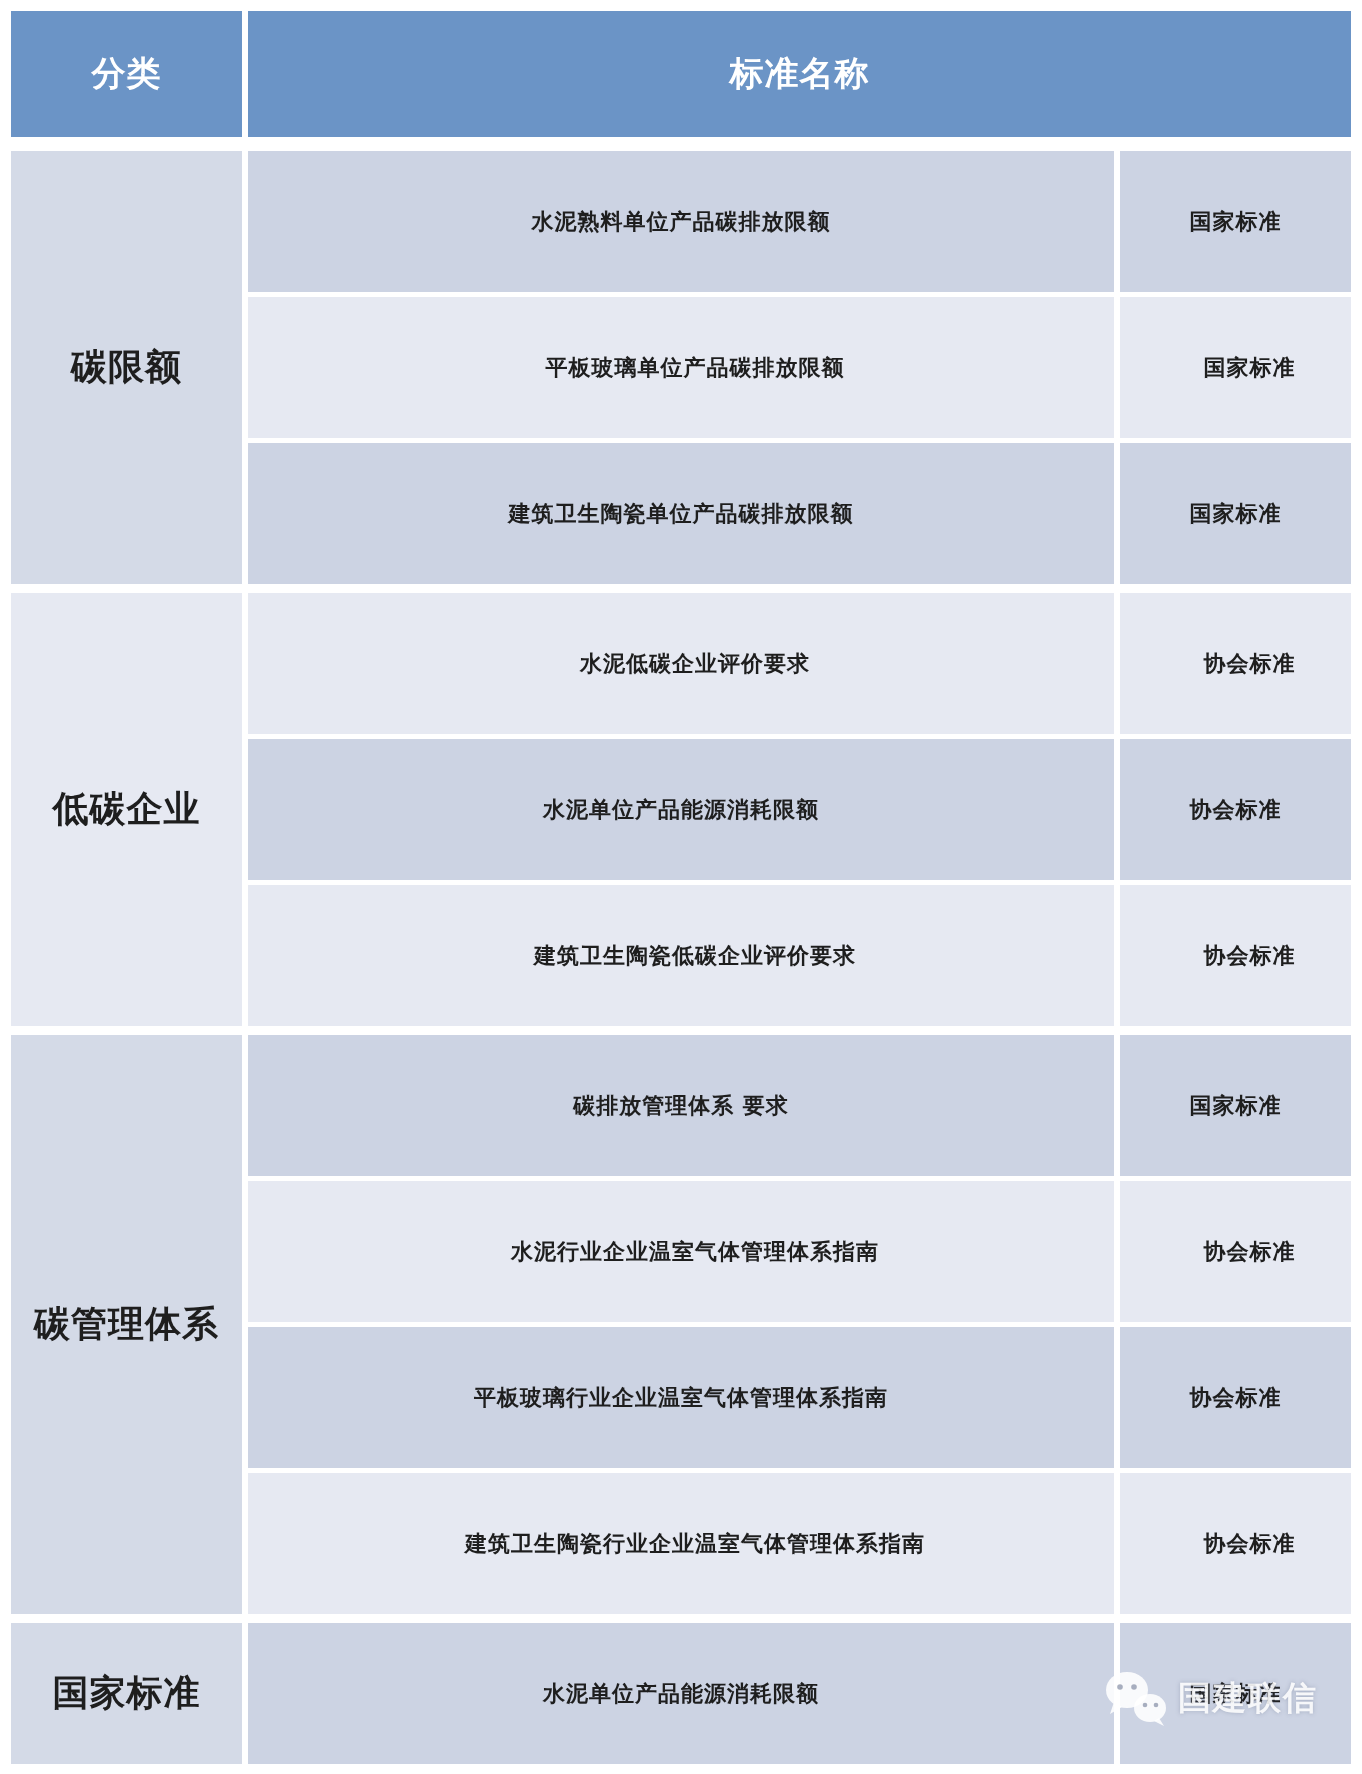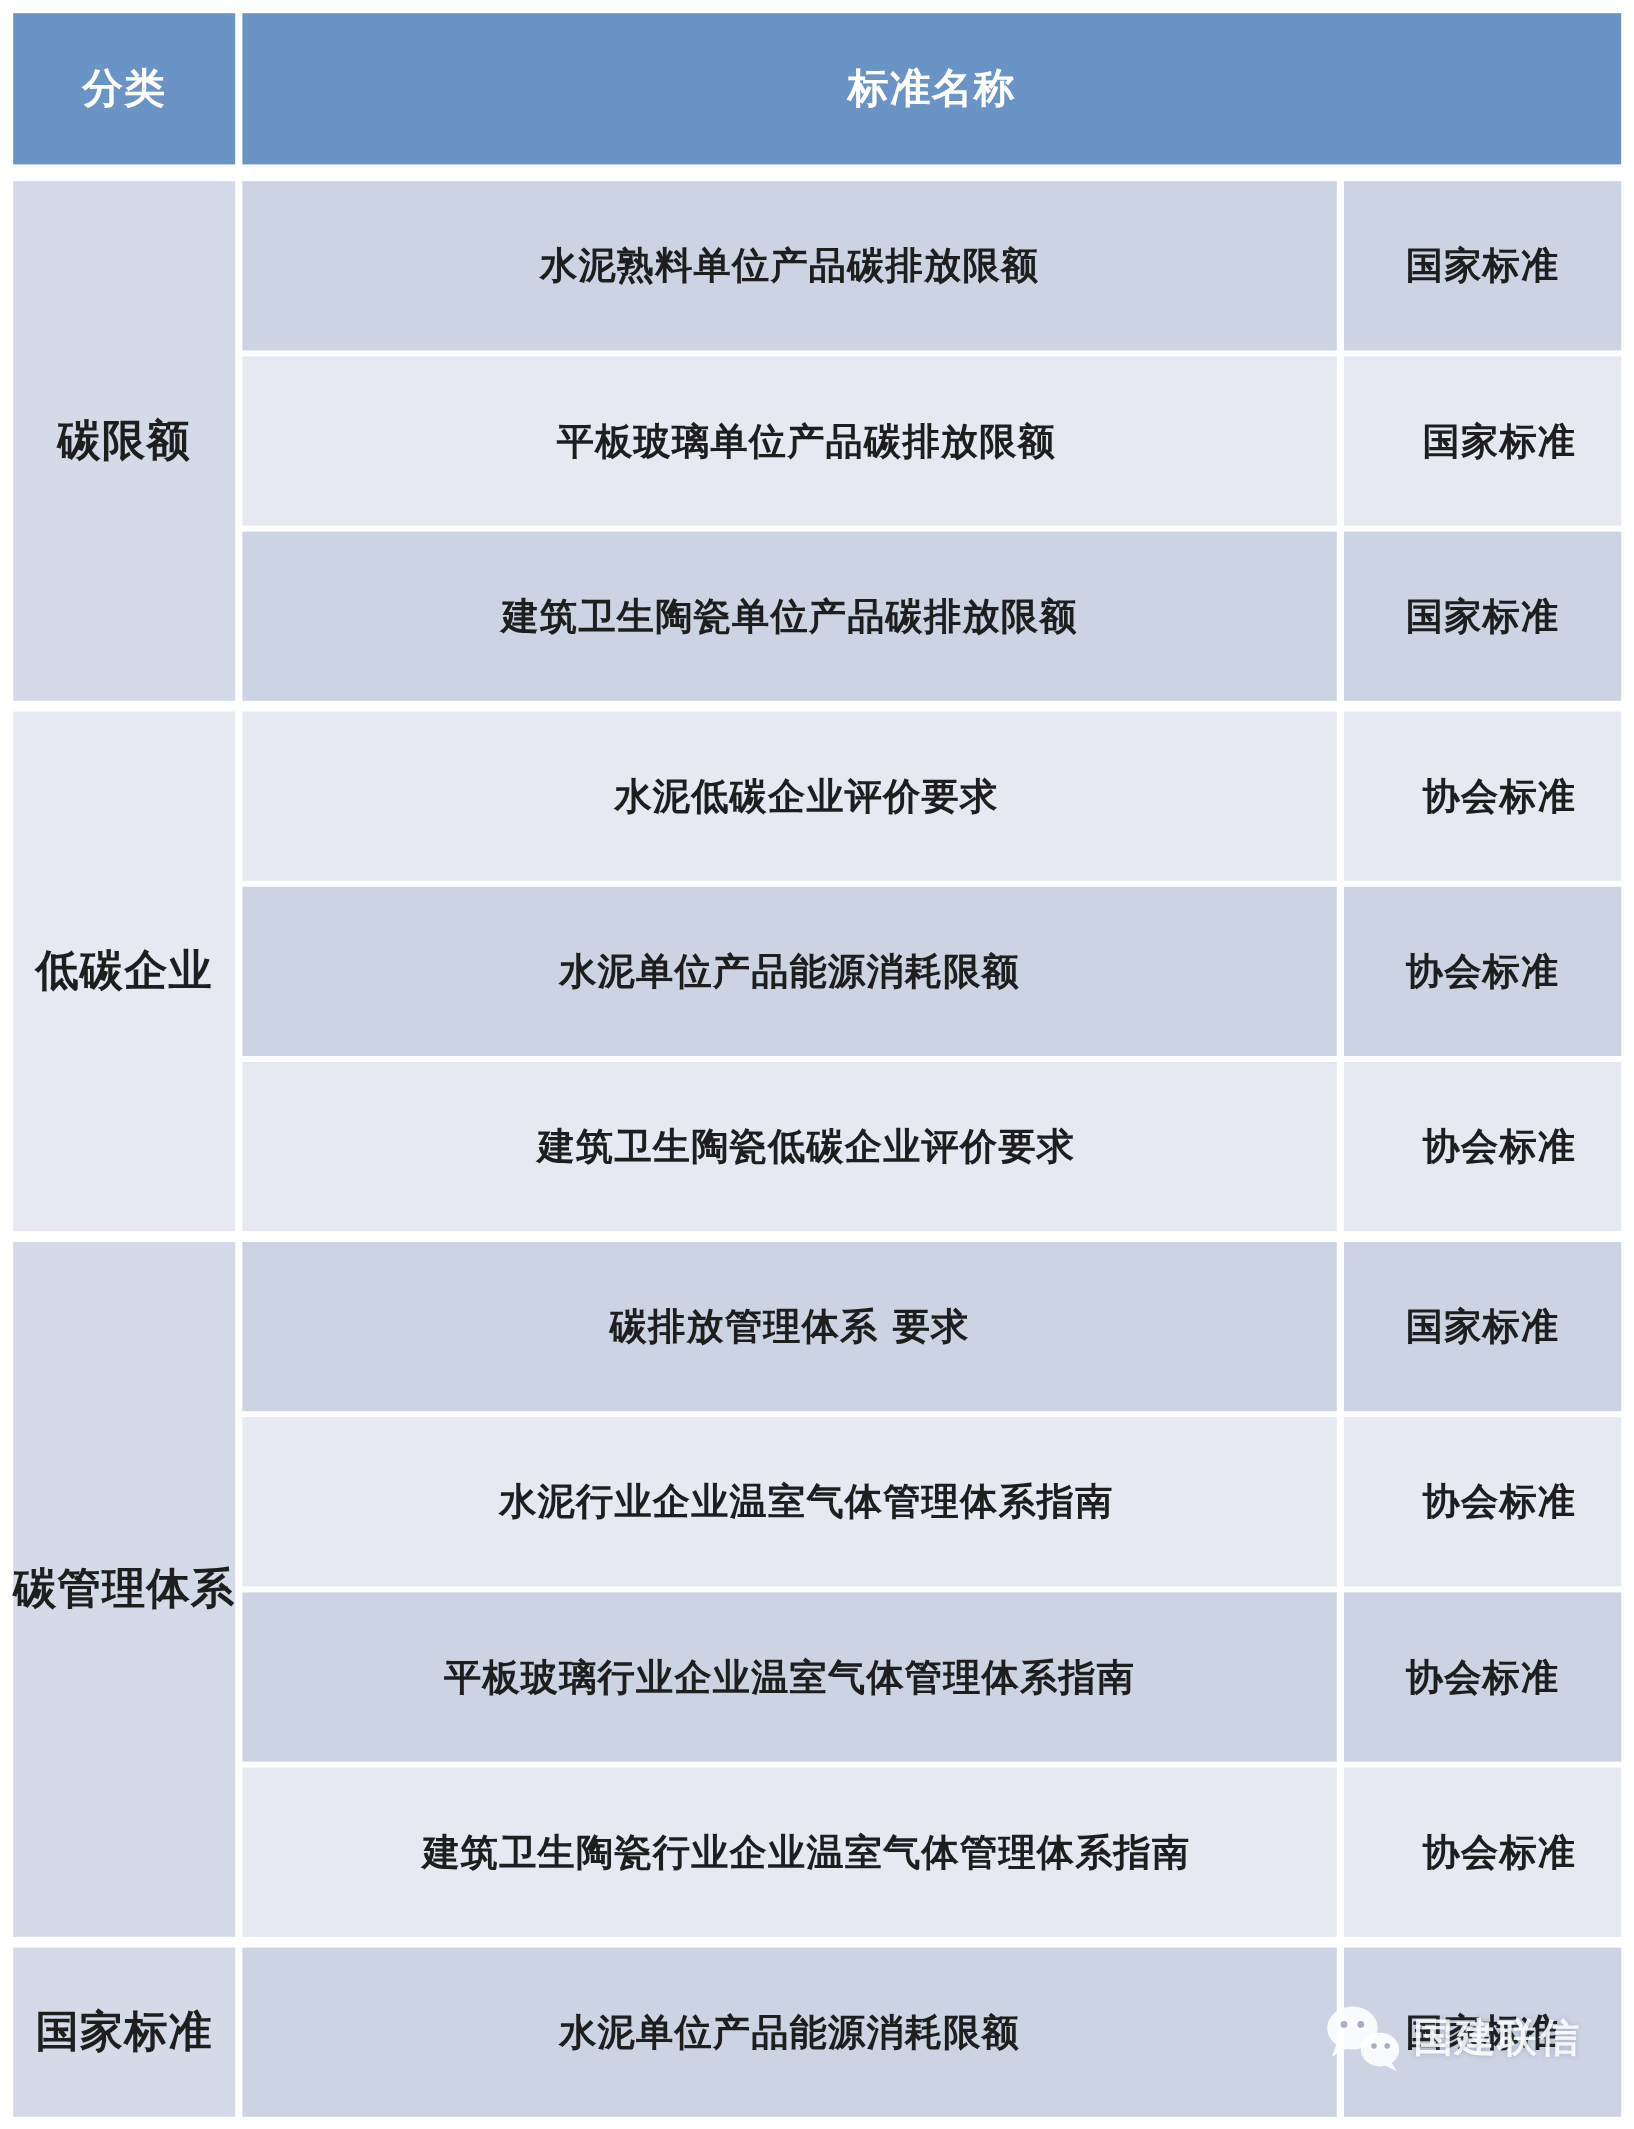--- a/index.html
+++ b/index.html
@@ -33,29 +33,29 @@
     height: 126px;
     margin-bottom: 14px;
   }
   .cell {
     display: flex;
     align-items: center;
     justify-content: center;
     text-align: center;
     color: var(--text);
     font-weight: bold;
-    font-size: 31px;
+    font-size: 22px;
     letter-spacing: 1px;
   }
   .header-cell {
     background: var(--header-bg);
     color: var(--header-text);
     font-size: 34px;
   }
-  .w-cat  { width: 185px; flex: none; }
+  .w-cat  { width: 231px; flex: none; }
   .w-name { flex: 1; }
   .w-type { width: 231px; flex: none; }
   .group {
     display: flex;
     gap: 6px;
     margin-bottom: 9px;
   }
   .group:last-child { margin-bottom: 0; }
   .cat-cell { font-size: 36px; }
   .cat-cell.shade-dark  { background: var(--cat-dark); }

